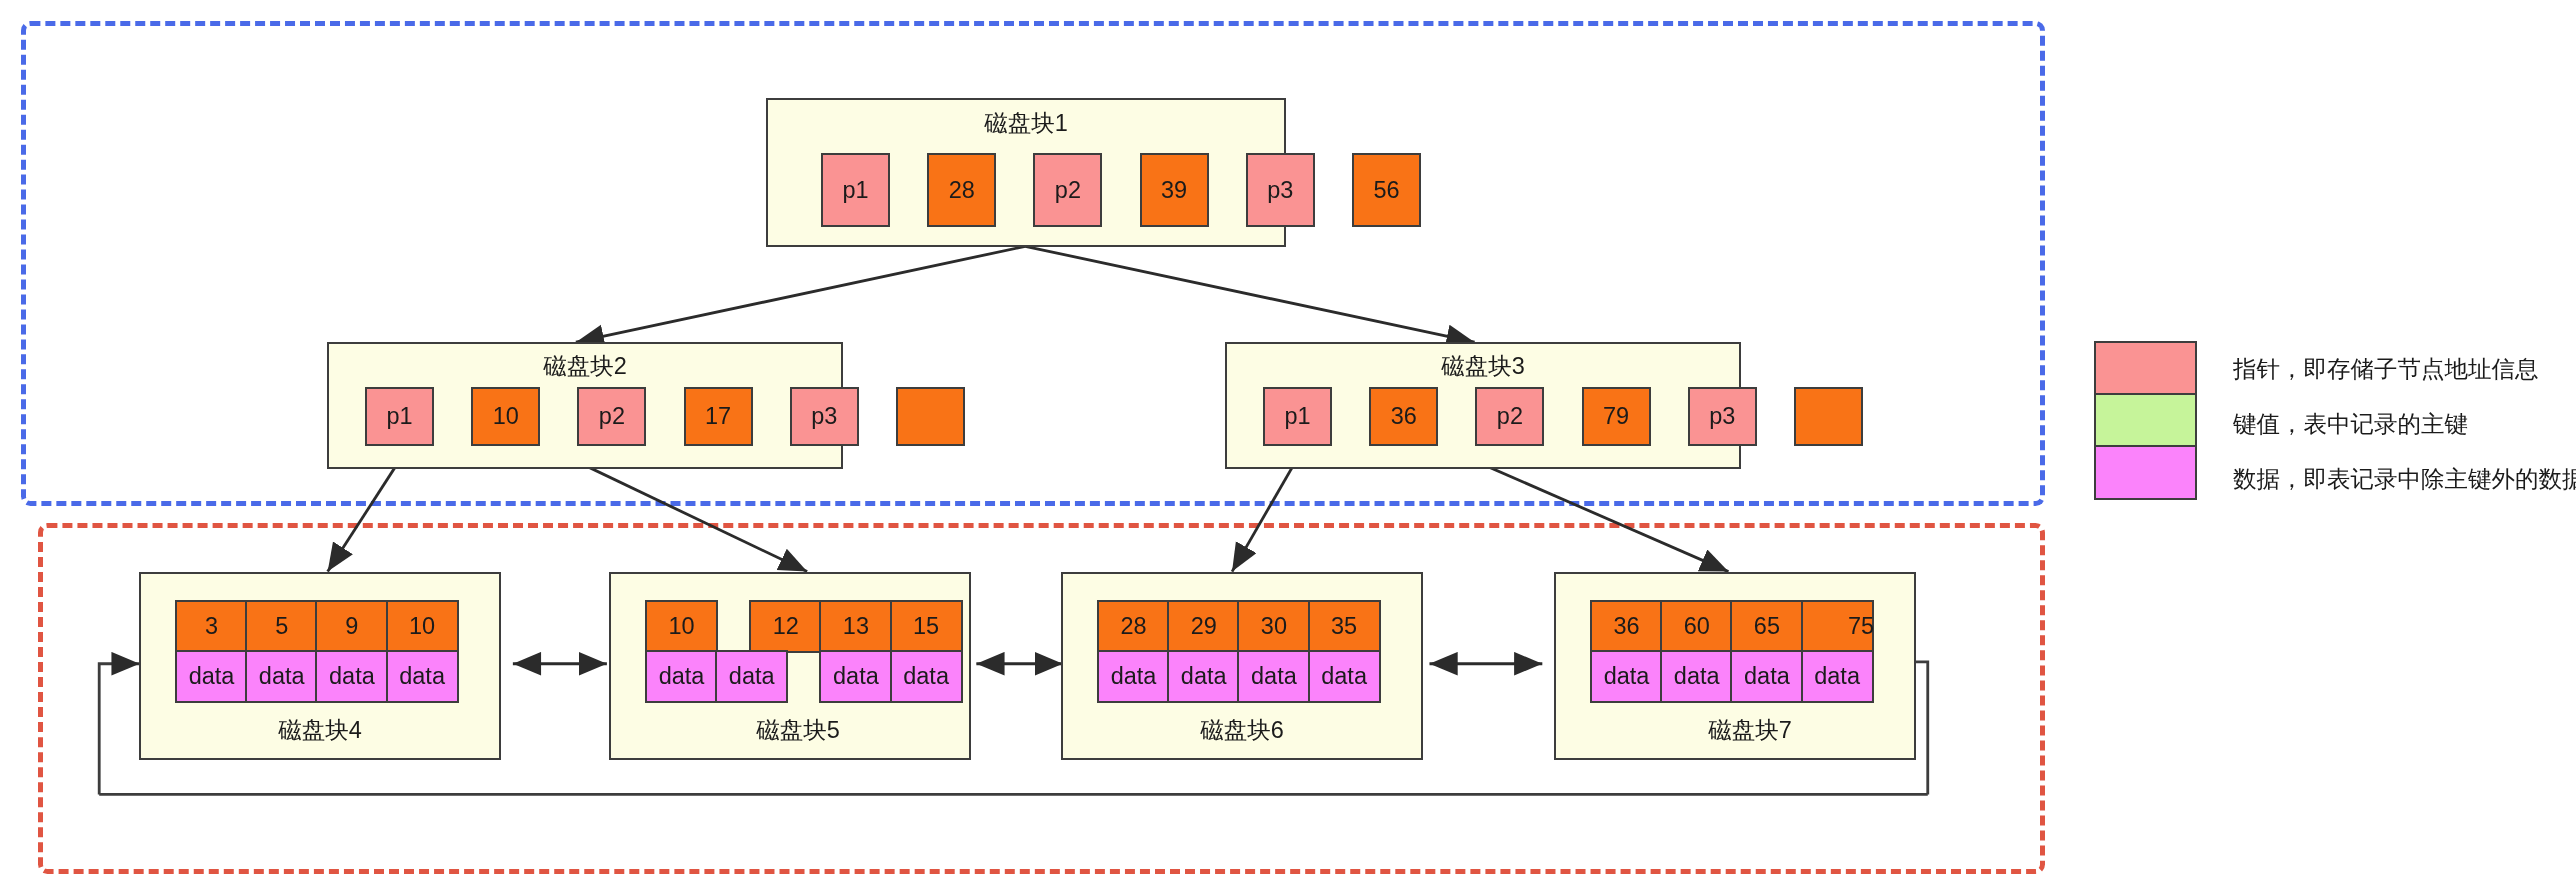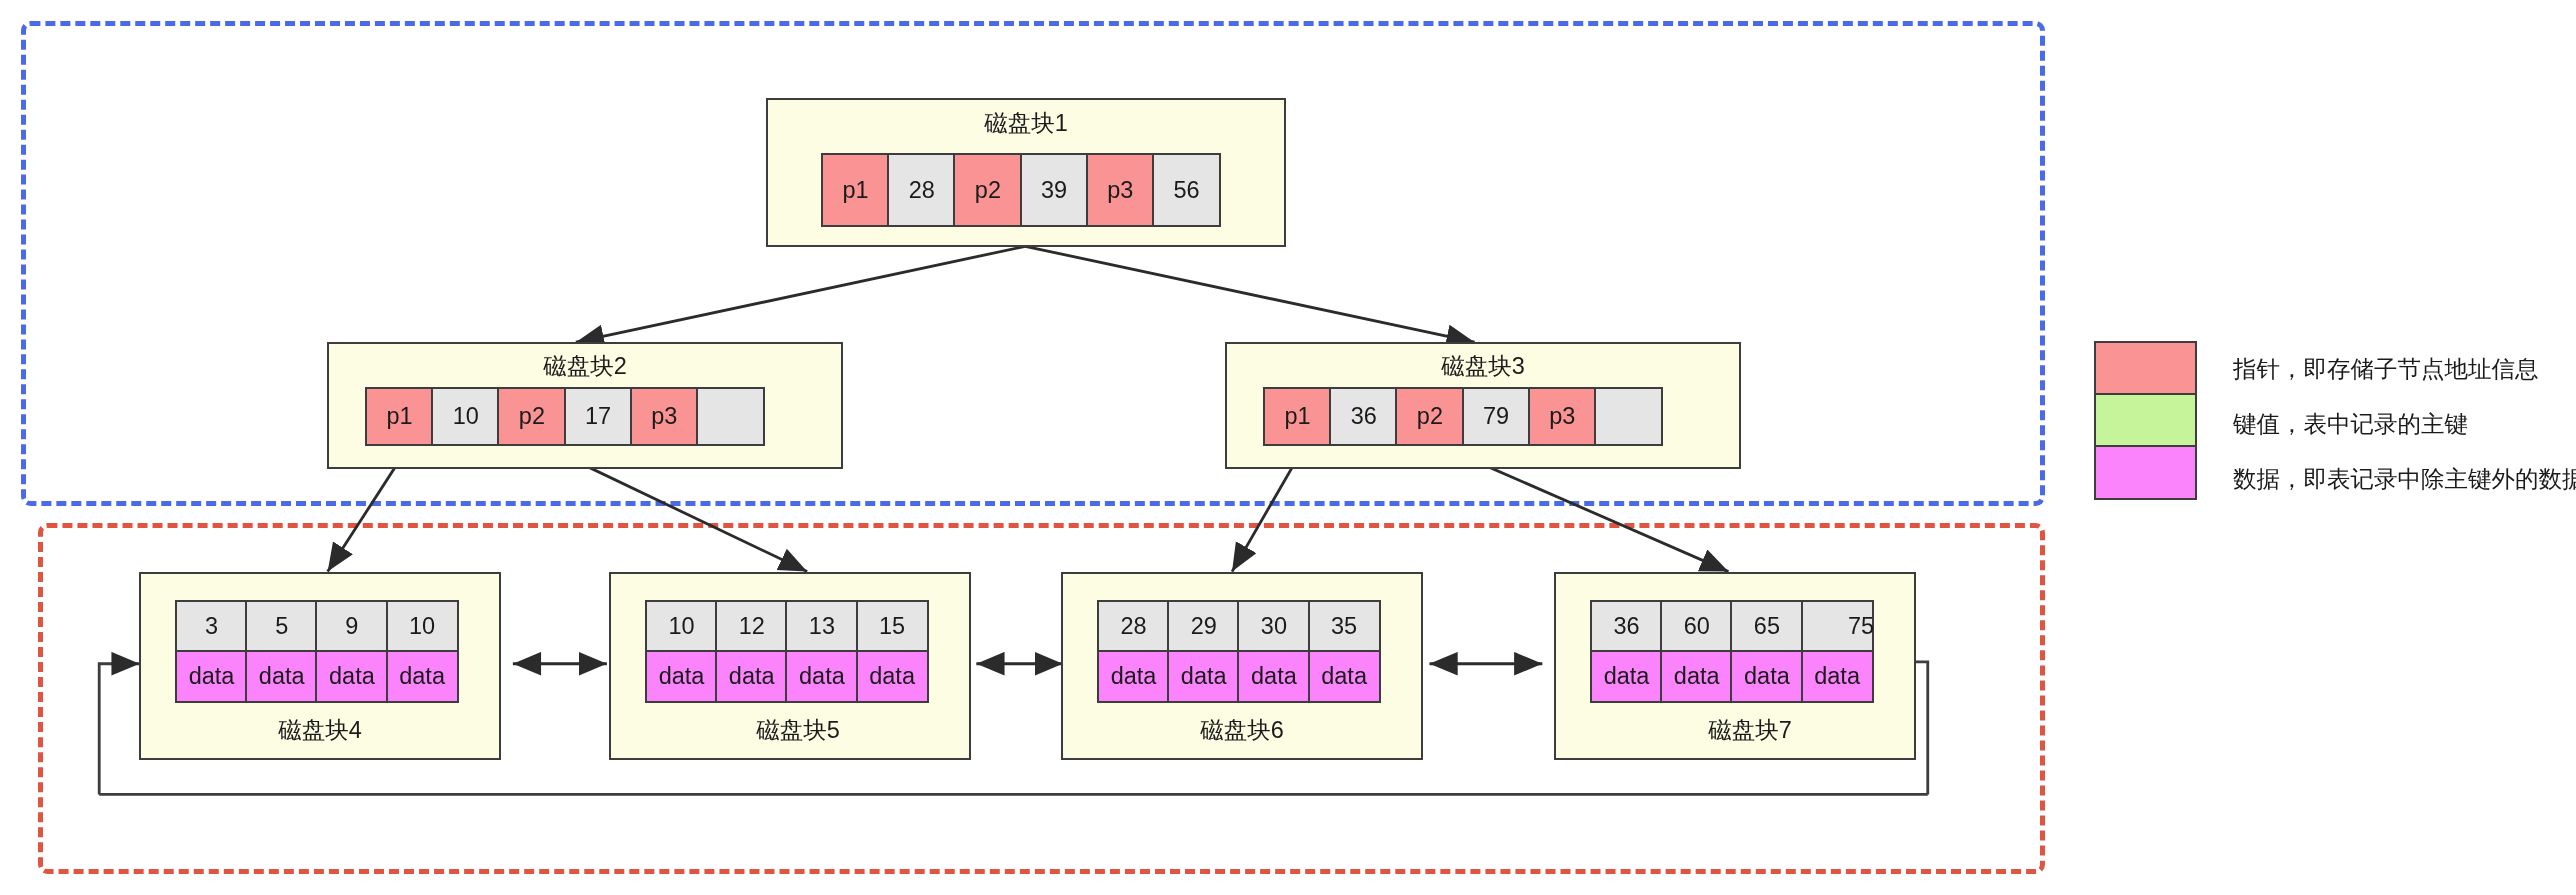--- a/index.html
+++ b/index.html
@@ -11,27 +11,27 @@
   
   .group-frame{position:absolute;box-sizing:border-box;border-style:dashed;border-radius:9.4px;}
   #group-index{border-width:5.6px;border-color:#4a6ae8;left:21px;top:21px;width:2024px;height:485px;}
   #group-data {border-width:5.6px;border-color:#e05542;left:38px;top:523px;width:2007px;height:351px;}
 
   
   .node{position:absolute;box-sizing:border-box;background:#fdfde4;border:2.8px solid #3d3d3d;}
   .node-title{position:absolute;left:0;width:100%;text-align:center;
               font-size:23.5px;line-height:28px;color:#1b1b1b;white-space:nowrap;}
 
-  .cells{position:absolute;display:flex;}
+  .cells{position:absolute;display:flex;gap:40px;}
   .cell{box-sizing:border-box;border:2.8px solid #3d3d3d;
         display:flex;align-items:center;justify-content:center;
         font-size:23.5px;color:#1b1b1b;margin-left:-2.8px;}
   .cell:first-child{margin-left:0;}
   .c-ptr{background:#fa9393;}
-  .c-key{background:#e5e5e5;}
+  .c-key{background:#f97316;}
   .c-data{background:#fb83fb;}
 
   
   .leafcols{position:absolute;display:flex;}
   .leafcol{display:flex;flex-direction:column;margin-left:-2.8px;}
   .leafcol:first-child{margin-left:0;}
   .leafcol .cell{margin-left:0;margin-top:-2.8px;}
   .leafcol .cell:first-child{margin-top:0;}
 
   
@@ -145,21 +145,21 @@
     <div class="node-title" style="top:142px;">磁盘块4</div>
   </div>
 
   <div class="node" id="node-leaf2" style="left:609px;top:572px;width:362px;height:188px;">
     <div class="leafcols" style="left:34px;top:26px;">
       <div class="leafcol">
         <div class="cell c-key" style="width:73px;height:53px;">10</div>
         <div class="cell c-data" style="width:73px;height:53px;">data</div>
       </div>
       <div class="leafcol">
-        <div class="cell c-key" style="width:73px;height:53px;">12</div>
+        <div class="cell c-key" style="width:73px;height:53px;margin-left:34px;">12</div>
         <div class="cell c-data" style="width:73px;height:53px;">data</div>
       </div>
       <div class="leafcol">
         <div class="cell c-key" style="width:73px;height:53px;">13</div>
         <div class="cell c-data" style="width:73px;height:53px;">data</div>
       </div>
       <div class="leafcol">
         <div class="cell c-key" style="width:73px;height:53px;">15</div>
         <div class="cell c-data" style="width:73px;height:53px;">data</div>
       </div>

